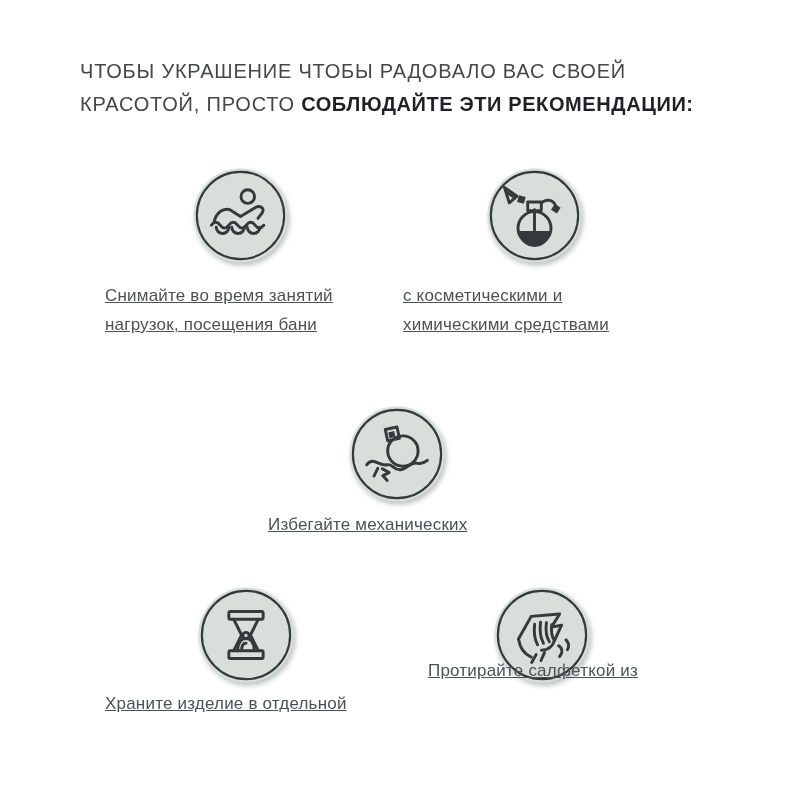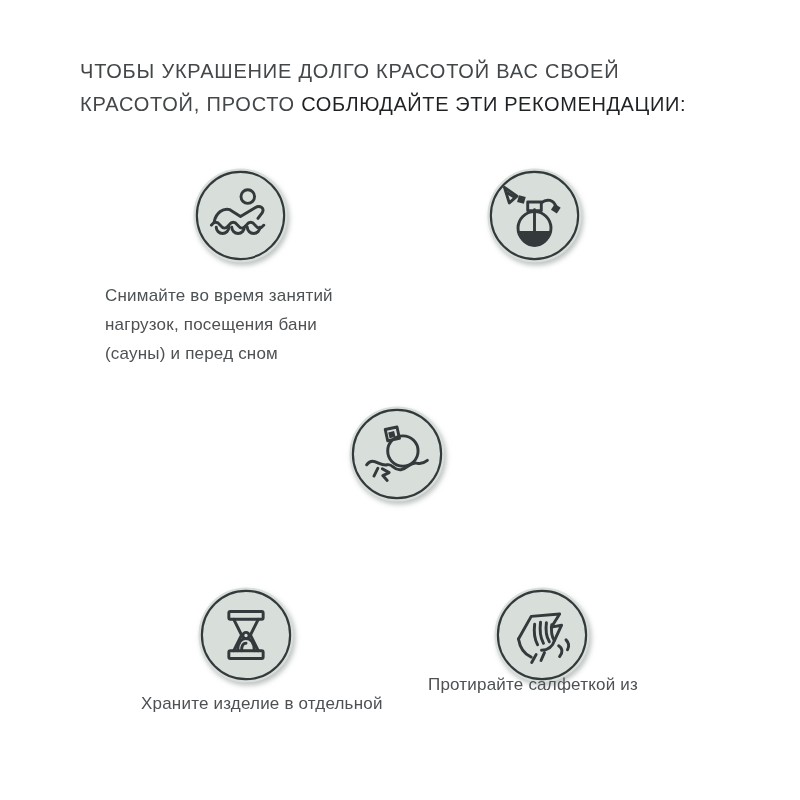--- a/index.html
+++ b/index.html
@@ -18,118 +18,120 @@
     background:var(--background);
     font-family:"Liberation Sans","DejaVu Sans",sans-serif;
     overflow:hidden;
   }
   .heading{
     position:absolute;left:80px;top:55px;width:690px;
     font-size:20px;line-height:33px;letter-spacing:0.8px;
     font-weight:400;color:var(--heading-text);
   }
   .heading .hl{display:block;white-space:nowrap;}
-  .heading strong{font-weight:400;color:var(--heading-bold);letter-spacing:0.6px;}
+  .heading strong{font-weight:700;color:var(--heading-bold);letter-spacing:0.6px;}
   .circle{
     position:absolute;
     filter:drop-shadow(2px 3px 2.5px rgba(125,135,130,0.5));
   }
   .circle svg{display:block;width:100%;height:100%;}
   .disc{fill:var(--circle-fill);}
   .ring{fill:none;stroke:var(--icon-stroke);stroke-width:2.2;}
   .icon-art{fill:none;stroke:var(--icon-stroke);stroke-width:3;stroke-linecap:round;stroke-linejoin:round;}
   .icon-fill{fill:var(--icon-stroke);stroke:none;}
   .caption{
     position:absolute;
     font-size:17px;line-height:29px;letter-spacing:0.2px;
     color:var(--body-text);font-weight:400;
   }
-  .caption .cl{display:block;white-space:nowrap;}
+  .caption .cl{display:block;white-space:nowrap;text-decoration:underline;}
 </style>
 </head>
 <body>
 
 <div class="page">
 
   <h1 class="heading">
-    <span class="hl">ЧТОБЫ УКРАШЕНИЕ ДОЛГО КРАСОТОЙ ВАС СВОЕЙ</span>
+    <span class="hl">ЧТОБЫ УКРАШЕНИЕ ЧТОБЫ РАДОВАЛО ВАС СВОЕЙ</span>
     <span class="hl"><span>КРАСОТОЙ, ПРОСТО </span><strong>СОБЛЮДАЙТЕ ЭТИ РЕКОМЕНДАЦИИ:</strong></span>
   </h1>
 
   <div class="circle" style="left:192px;top:167px;width:97px;height:97px;">
     <svg viewBox="0 0 100 100">
       <circle class="disc" cx="50" cy="50" r="48.5"></circle>
       <circle class="ring" cx="50" cy="50" r="45"></circle>
       <g class="icon-art">
         <circle cx="57.5" cy="30.5" r="7"></circle>
         <path d="M23 56 C25 47 32 42 39 44 L50 51 L65 42 C70 39 75 42 72.5 47 L68 53"></path>
         <path d="M20 60 Q24.5 54 29 60 T38 60 T47 60 T56 60 T65 60 T74 60"></path>
         <path d="M25 62 A6.5 6.5 0 0 0 38 62 M41 62 A6.5 6.5 0 0 0 54 62 M57 62 A6.5 6.5 0 0 0 70 62"></path>
       </g>
     </svg>
   </div>
   <div class="caption" style="left:105px;top:281px;width:310px;">
     <span class="cl">Снимайте во время занятий</span>
     <span class="cl">нагрузок, посещения бани</span>
-    <span class="cl">(сауны) и перед сном</span>
   </div>
 
   <div class="circle" style="left:486px;top:167px;width:97px;height:97px;">
     <svg viewBox="0 0 100 100">
       <circle class="disc" cx="50" cy="50" r="48.5"></circle>
       <circle class="ring" cx="50" cy="50" r="45"></circle>
       <path class="icon-fill" d="M33.6 66 a16.4 16.4 0 0 0 32.8 0 Z"></path>
       <g class="icon-art">
         <circle cx="50" cy="63" r="17"></circle>
         <path d="M50 44 L50 70"></path>
         <rect x="43" y="36" width="14" height="9"></rect>
         <path d="M57 37 C63 32 70 34 72 41"></path>
         <path d="M32 30 L19 21 L24 37 Z"></path>
         <path d="M29 31 L21 26"></path>
       </g>
       <path class="icon-fill" d="M71 38 L77 42 L73 48 L67 44 Z"></path>
       <path class="icon-fill" d="M34 29 L41 31 L39 38 L32 36 Z"></path>
     </svg>
   </div>
   <div class="caption" style="left:403px;top:281px;width:320px;">
+    <span class="cl">с косметическими и</span>
+    <span class="cl">химическими средствами</span>
   </div>
 
   <div class="circle" style="left:348px;top:405px;width:98px;height:98px;">
     <svg viewBox="0 0 100 100">
       <circle class="disc" cx="50" cy="50" r="48.5"></circle>
       <circle class="ring" cx="50" cy="50" r="45"></circle>
       <g class="icon-art">
         <circle cx="56" cy="47" r="15.5"></circle>
         <path d="M38 25 L50 22.5 L52.5 34 L40.5 36.5 Z"></path>
         <path d="M19 61 C26 52 32 63 40 61 C46 59.5 46 67 54 66 C62 65 63 57.5 71 59.5 C75.5 60.5 78.5 58.5 81 56.5"></path>
         <path d="M35 65 L42 69 L35.5 72 L40 77"></path>
         <path d="M30.5 64.5 L26.5 72.5"></path>
       </g>
       <path class="icon-fill" d="M41 28 L47 26.5 L48.5 32.5 L42.5 34 Z"></path>
     </svg>
   </div>
   <div class="caption" style="left:268px;top:510px;width:300px;">
+    <span class="cl">Избегайте механических</span>
   </div>
 
   <div class="circle" style="left:197px;top:586px;width:98px;height:98px;">
     <svg viewBox="0 0 100 100">
       <circle class="disc" cx="50" cy="50" r="48.5"></circle>
       <circle class="ring" cx="50" cy="50" r="45"></circle>
       <g class="icon-art">
         <rect x="32.5" y="26" width="35" height="8" rx="1.5"></rect>
         <rect x="32.5" y="66" width="35" height="8" rx="1.5"></rect>
         <path d="M37.5 34 L45.5 50 L37.5 66"></path>
         <path d="M62.5 34 L54.5 50 L62.5 66"></path>
         <circle cx="50" cy="50.5" r="3.2"></circle>
         <path d="M41.5 66 C41.5 57.5 45.5 53.5 50 53.5 C54.5 53.5 58.5 57.5 58.5 66"></path>
         <path d="M45.5 66 C45.5 61 47.5 58.5 50 58.5"></path>
       </g>
     </svg>
   </div>
-  <div class="caption" style="left:105px;top:689px;width:310px;margin-left:36px;">
+  <div class="caption" style="left:105px;top:689px;width:310px;">
     <span class="cl">Храните изделие в отдельной</span>
   </div>
 
   <div class="circle" style="left:493px;top:586px;width:98px;height:98px;">
     <svg viewBox="0 0 100 100">
       <circle class="disc" cx="50" cy="50" r="48.5"></circle>
       <circle class="ring" cx="50" cy="50" r="45"></circle>
       <g class="icon-art">
         <path d="M26 54 L39 31 L68 28.5 L59.5 42 L70 40 L63 55"></path>
         <path d="M26 54 C27.5 63 32 69.5 39 72.5"></path>
@@ -138,17 +140,17 @@
         <path d="M54.5 37.5 C53.5 45 54.5 52 57.5 57"></path>
         <path d="M60 39.5 C59 46.5 60 51.5 62.5 55.5"></path>
         <path d="M63 55 C61 61.5 56 65.5 49.5 65.5"></path>
         <path d="M44 70 L39.5 78"></path>
         <path d="M52.5 68 L49 76"></path>
         <path d="M67 61 C71 63.5 71.5 68 68 72"></path>
         <path d="M74.5 55 C77.5 58 78 61.5 76 65"></path>
       </g>
     </svg>
   </div>
-  <div class="caption" style="left:428px;top:670px;width:300px;">
+  <div class="caption" style="left:428px;top:656px;width:300px;">
     <span class="cl">Протирайте салфеткой из</span>
   </div>
 
 </div>
 
 </body></html>

